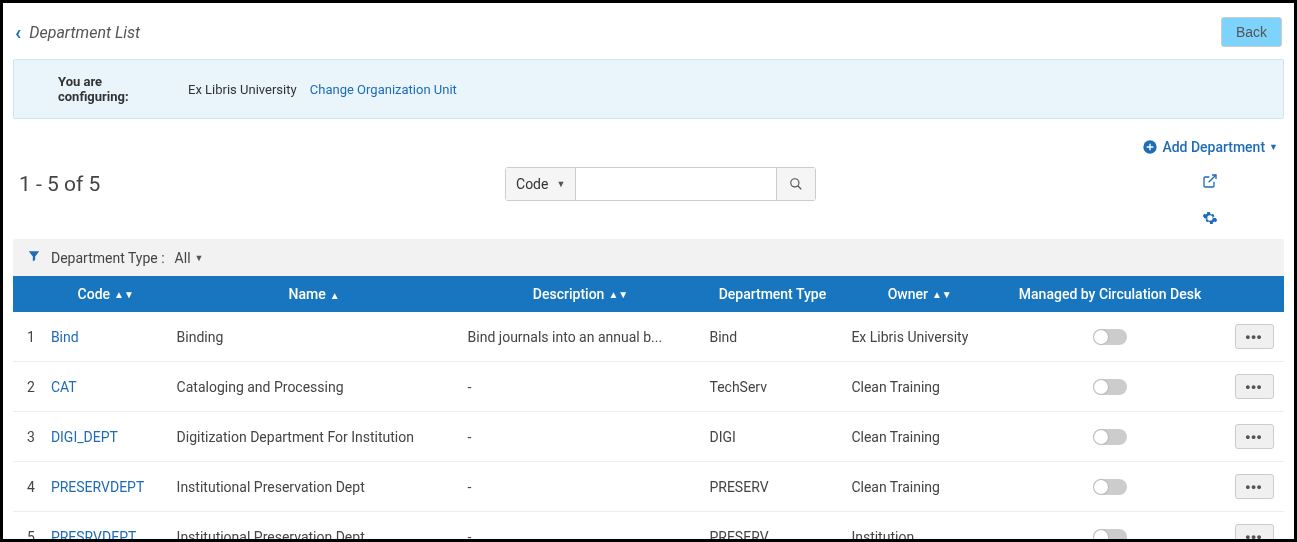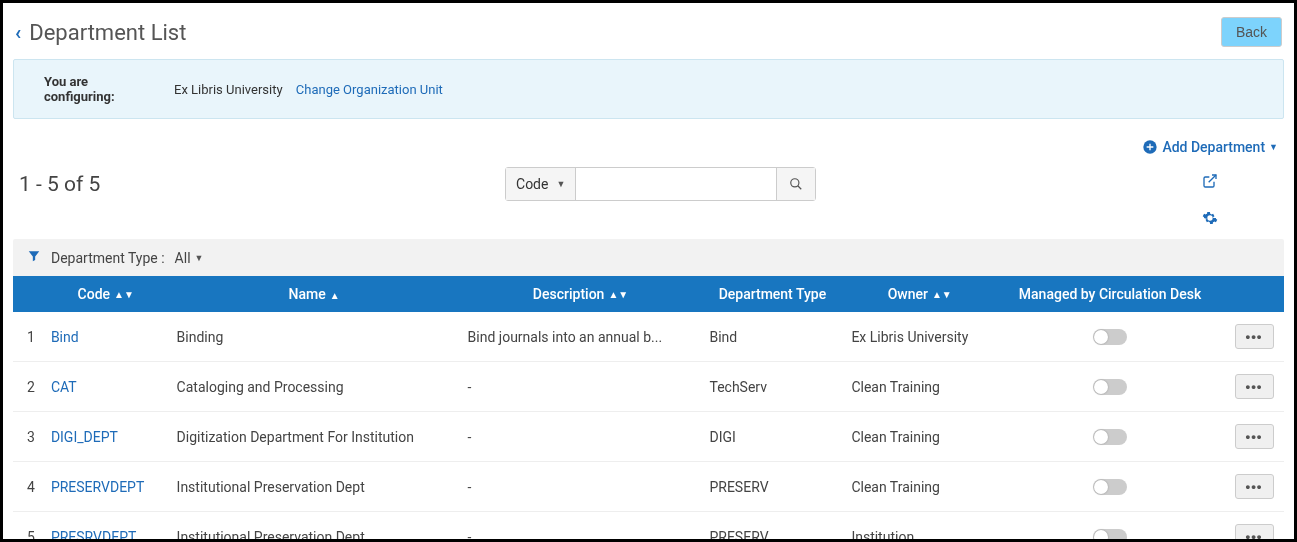--- a/index.html
+++ b/index.html
@@ -25,38 +25,39 @@
     align-items: center;
     gap: 8px;
   }
   .back-chevron {
     color: #1e6bb8;
     font-size: 20px;
     font-weight: bold;
     cursor: pointer;
   }
   .page-title {
-    font-size: 22px;
+    font-size: 16px;
     color: #555;
     font-weight: 400;
+    font-style: italic;
   }
   .back-btn {
     background: #7dd3fc;
     border: 1px solid #ccc;
     border-radius: 3px;
     padding: 6px 14px;
     color: #555;
     cursor: pointer;
     font-size: 14px;
   }
   .info-banner {
     background: #e9f5fb;
     border: 1px solid #cce5f0;
     border-radius: 2px;
-    padding: 14px 30px;
+    padding: 14px 44px;
     display: flex;
     align-items: center;
     gap: 50px;
     font-size: 13px;
   }
   .info-banner .label { font-weight: bold; width: 80px; }
   .info-banner .org { color: #333; }
   .info-banner .change-link { color: #1e6bb8; cursor: pointer; margin-left: 10px;}
   .toolbar {
     display: flex;

